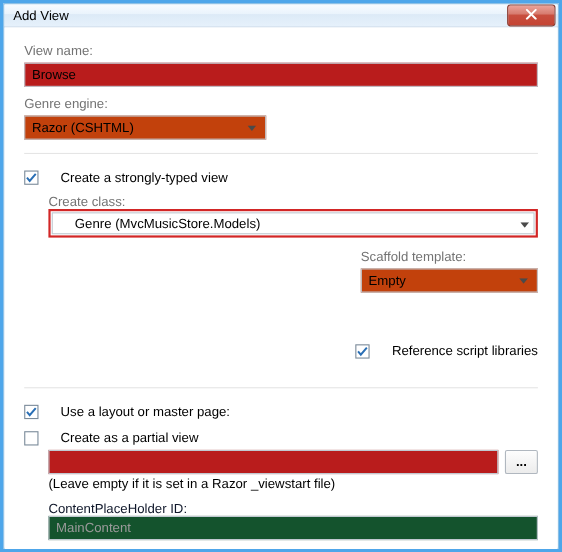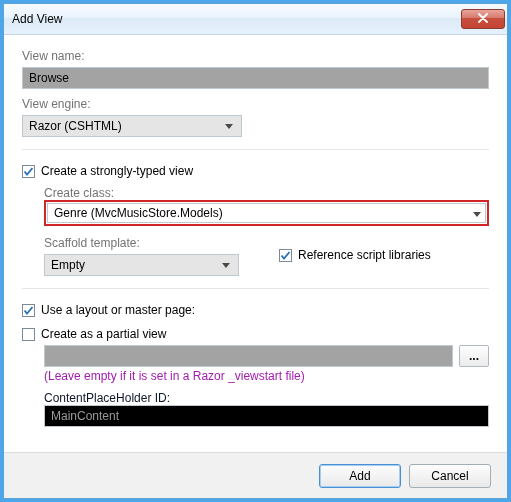--- a/index.html
+++ b/index.html
@@ -22,61 +22,61 @@
     display: flex; align-items: center; justify-content: center;
     cursor: default;
   }
   .close-btn svg { width: 12px; height: 10px; }
   
   .content { flex: 1; padding: 10px 18px 10px 18px; background: #fff; display: flex; flex-direction: column; gap: 4px; }
   .label { color: #737373; margin-top: 4px; }
   .label.disabled { color: #0f172a; }
   .textbox {
     width: 100%; height: 22px; padding: 2px 6px;
-    border: 1px solid #c0c8d0; background: #a3a3a3;
-  }
-  .textbox.disabled { background: #000000; color: #9a9a9a; }
+    border: 1px solid #c0c8d0; background: #b91c1c;
+  }
+  .textbox.disabled { background: #14532d; color: #9a9a9a; }
   .dropdown {
-    height: 22px; border: 1px solid #c0c8d0; background: #e5e5e5;
+    height: 22px; border: 1px solid #c0c8d0; background: #c2410c;
     display: flex; align-items: center; justify-content: space-between;
     padding: 0 4px 0 6px; cursor: default;
   }
   .dropdown .dd-text { white-space: nowrap; overflow: hidden; }
   .dropdown .arrow-btn {
     width: 16px; height: 16px; display: flex; align-items: center; justify-content: center;
   }
   .dd220 { width: 220px; }
-  .dd195 { width: 195px; }
-  .checkbox-row { display: flex; align-items: center; gap: 6px; margin-top: 6px; }
+  .dd195 { width: 161px; }
+  .checkbox-row { display: flex; align-items: center; gap: 20px; margin-top: 6px; }
   .checkbox {
     width: 13px; height: 13px; border: 1px solid #7a8a99; background: #fff;
     display: inline-flex; align-items: center; justify-content: center; line-height: 1;
   }
   .indent { margin-left: 22px; }
   .model-row {
     border: 2px solid #d22626; padding: 1px; width: calc(100% - 0px);
   }
   .model-dd {
     height: 20px; border: 1px solid #c0c8d0; background: #fff;
     display: flex; align-items: center; justify-content: space-between;
-    padding: 0 4px 0 6px; cursor: default;
+    padding: 0 4px 0 20px; cursor: default;
     width: 100%;
   }
   .row2col { display: flex; align-items: flex-end; gap: 40px; }
   .col { display: flex; flex-direction: column; gap: 4px; }
   .separator { height: 1px; background: #e5e5e5; margin: 8px 0 4px 0; }
   .layout-row { display: flex; align-items: center; gap: 6px; }
   .layout-row .textbox { flex: 1; }
   .browse-btn {
     width: 30px; height: 22px; border: 1px solid #b0b7bf;
     background: linear-gradient(to bottom, #fdfdfd, #ececec);
     border-radius: 2px; display: flex; align-items: center; justify-content: center;
     cursor: default; font-weight: bold;
   }
-  .hint { color: #a21caf; margin-top: 2px; }
+  .hint { color: #000000; margin-top: 2px; }
   
   .footer {
     height: 46px; background: #f1f1f1; border-top: 1px solid #dcdcdc;
     display: flex; align-items: center; justify-content: flex-end; gap: 8px;
     padding: 0 16px;
   }
   .btn {
     min-width: 82px; height: 24px; padding: 0 12px;
     border: 1px solid #a4adb6; border-radius: 3px;
     background: linear-gradient(to bottom, #fdfdfd, #e9e9e9);
@@ -100,21 +100,21 @@
           </svg>
     </span>
   </div>
 </div>
 
 <div class="content">
 
   <div class="label">View name:</div>
   <input class="textbox" type="text" value="Browse" style="">
 
-  <div class="label">View engine:</div>
+  <div class="label">Genre engine:</div>
   <div class="dropdown dd220">
     <span class="dd-text">Razor (CSHTML)</span>
     <span class="arrow-btn">
       <svg class="arrow" viewBox="0 0 8 5">
             <path d="M0 0 L8 0 L4 5 Z" fill="#4a4a4a"></path>
           </svg>
     </span>
   </div>
 
   <div class="separator"></div>
@@ -134,21 +134,21 @@
       <div class="model-dd">
         <span class="dd-text">Genre (MvcMusicStore.Models)</span>
         <span class="arrow-btn">
           <svg class="arrow" viewBox="0 0 8 5">
                 <path d="M0 0 L8 0 L4 5 Z" fill="#4a4a4a"></path>
               </svg>
         </span>
       </div>
     </div>
 
-    <div class="row2col" style="margin-top:6px;">
+    <div class="row2col" style="margin-top:6px;flex-direction:column;">
       <div class="col">
         <div class="label">Scaffold template:</div>
         <div class="dropdown dd195">
           <span class="dd-text">Empty</span>
           <span class="arrow-btn">
             <svg class="arrow" viewBox="0 0 8 5">
                   <path d="M0 0 L8 0 L4 5 Z" fill="#4a4a4a"></path>
                 </svg>
           </span>
         </div>

